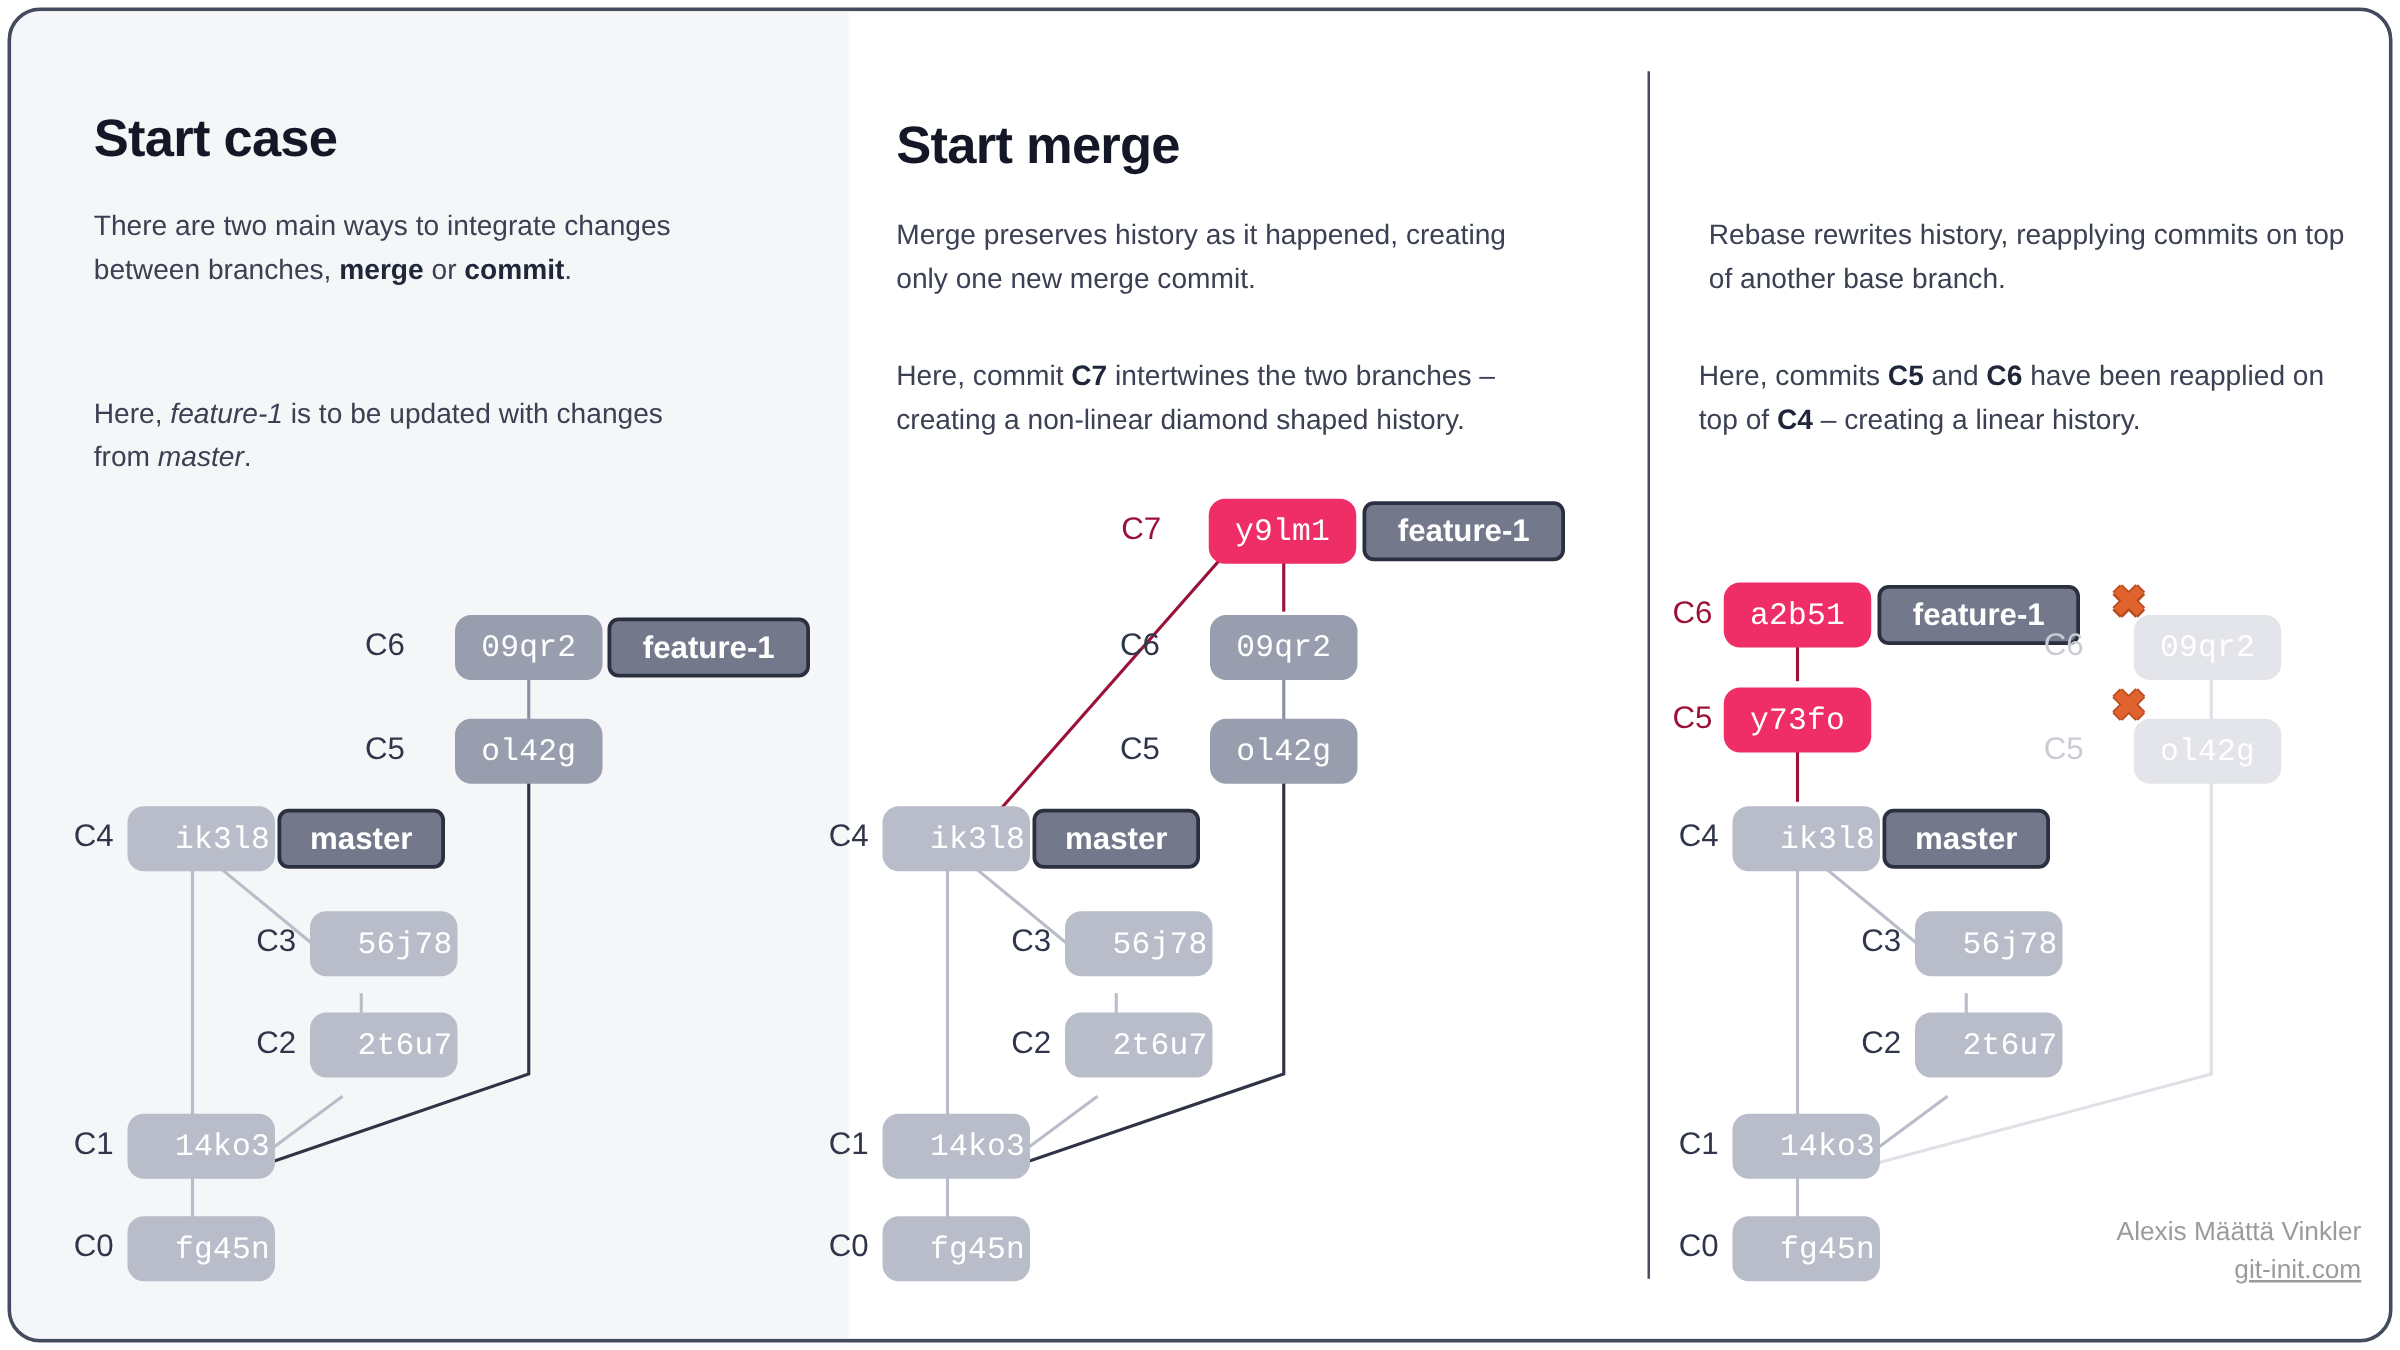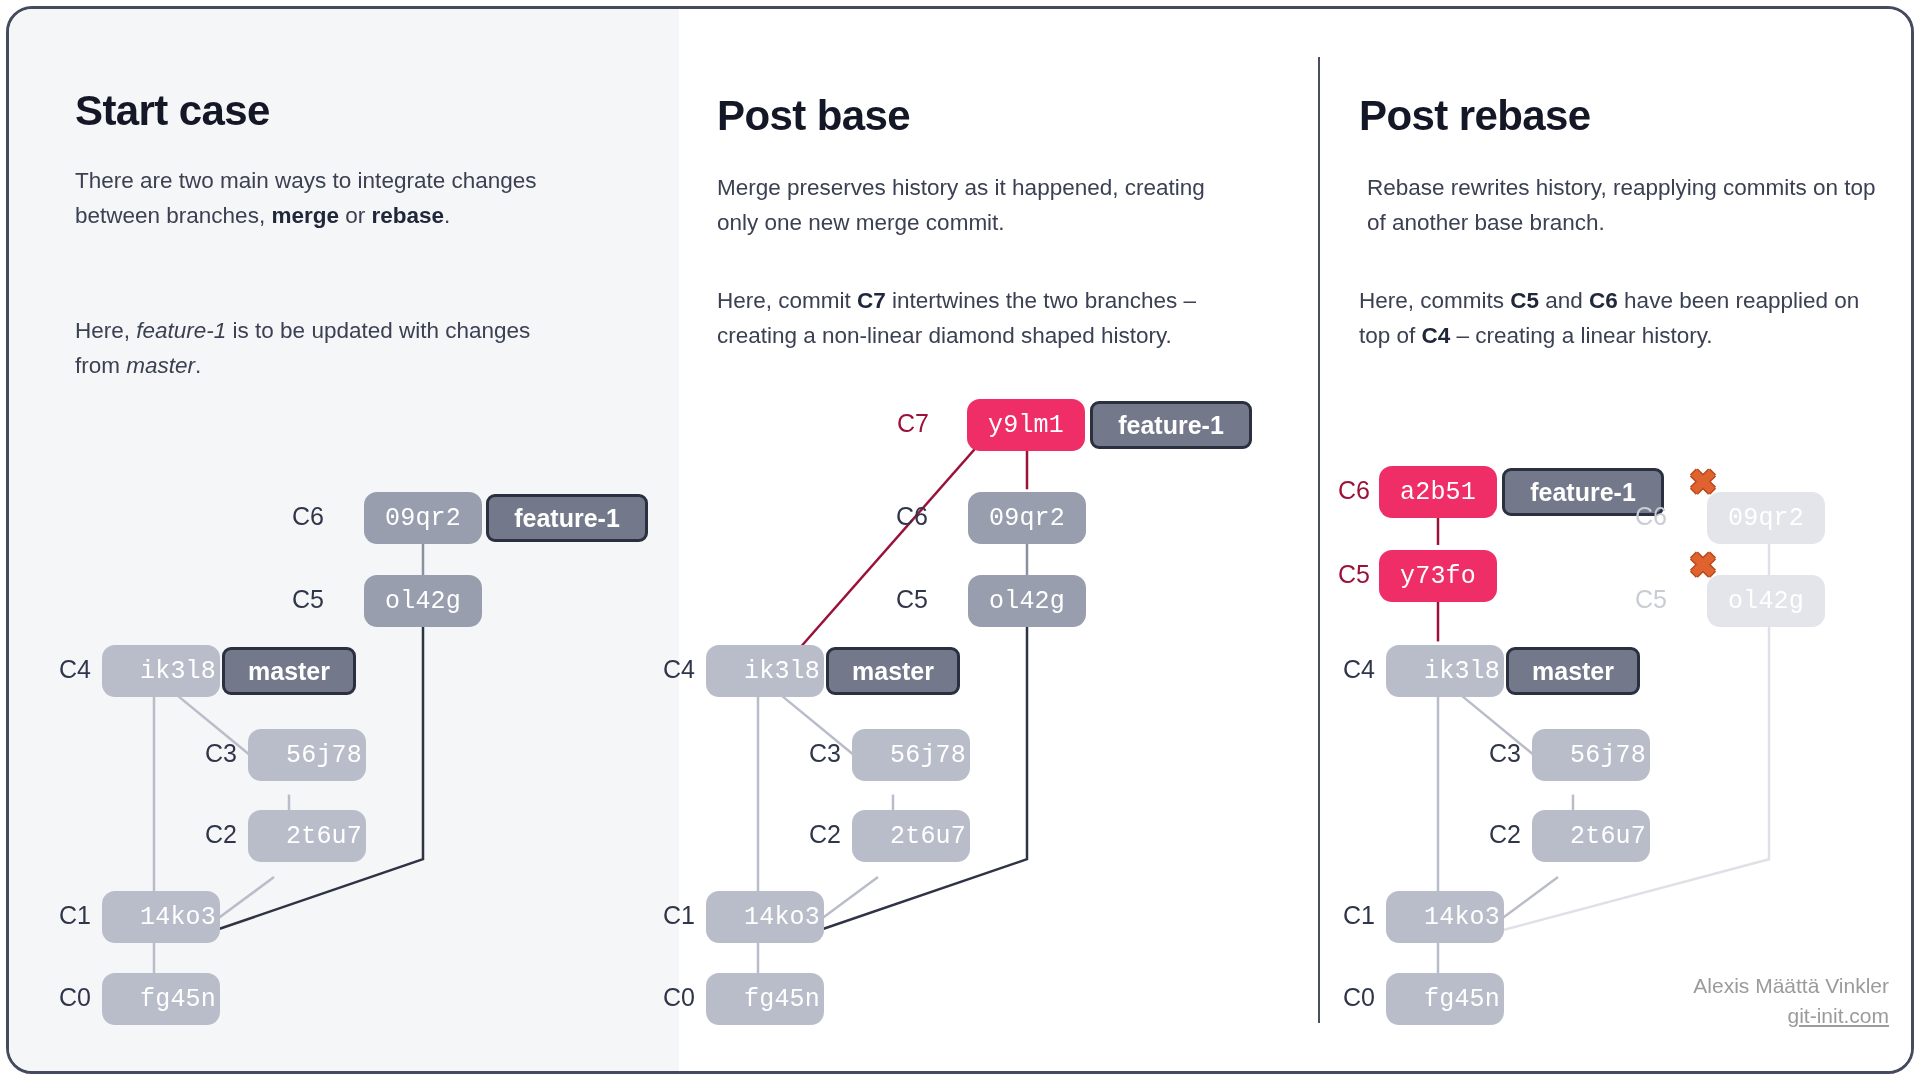--- a/index.html
+++ b/index.html
@@ -113,21 +113,21 @@
 </style>
 </head>
 <body>
 
 <div id="card">
 
   <div class="panel" id="panel-1">
 
     <h1 class="panel-title" style="left:66px; top:78px;">Start case</h1>
 
-    <p class="panel-para" style="left:66px; top:155px; width:480px;">There are two main ways to integrate changes between branches, <b>merge</b> or <b>rebase</b>.</p>
+    <p class="panel-para" style="left:66px; top:155px; width:480px;">There are two main ways to integrate changes between branches, <b>merge</b> or <b>commit</b>.</p>
 
     <p class="panel-para" style="left:66px; top:305px; width:480px;">Here, <i>feature-1</i> is to be updated with changes from <i>master</i>.</p>
 
     <div class="graph">
       <svg class="edges" viewBox="0 0 670 1068" preserveAspectRatio="none">
 
         <line x1="145" y1="990" x2="145" y2="930" stroke="#b9bdc9" stroke-width="2.5"></line>
         <line x1="145" y1="930" x2="145" y2="690" stroke="#b9bdc9" stroke-width="2.5"></line>
 
         <line x1="168" y1="690" x2="243" y2="752" stroke="#b9bdc9" stroke-width="2.5"></line>
@@ -159,21 +159,21 @@
       <div class="ctag" style="left:22px; top:892px; width:60px;">C1</div>
       <div class="node base" style="left:93px; top:882px; width:118px;">14ko3</div>
 
       <div class="ctag" style="left:22px; top:974px; width:60px;">C0</div>
       <div class="node base" style="left:93px; top:964px; width:118px;">fg45n</div>
     </div>
   </div>
 
   <div class="panel" id="panel-2">
 
-    <h1 class="panel-title" style="left:38px; top:83px;">Post base</h1>
+    <h1 class="panel-title" style="left:38px; top:83px;">Start merge</h1>
 
     <p class="panel-para" style="left:38px; top:162px; width:520px;">Merge preserves history as it happened, creating only one new merge commit.</p>
 
     <p class="panel-para" style="left:38px; top:275px; width:530px;">Here, commit <b>C7</b> intertwines the two branches – creating a non-linear diamond shaped history.</p>
 
     <div class="graph">
       <svg class="edges" viewBox="0 0 640 1068" preserveAspectRatio="none">
 
         <line x1="79" y1="990" x2="79" y2="690" stroke="#b9bdc9" stroke-width="2.5"></line>
         <line x1="102" y1="690" x2="177" y2="752" stroke="#b9bdc9" stroke-width="2.5"></line>
@@ -212,21 +212,20 @@
       <div class="ctag" style="left:-44px; top:892px; width:60px;">C1</div>
       <div class="node base" style="left:27px; top:882px; width:118px;">14ko3</div>
 
       <div class="ctag" style="left:-44px; top:974px; width:60px;">C0</div>
       <div class="node base" style="left:27px; top:964px; width:118px;">fg45n</div>
     </div>
   </div>
 
   <div class="panel" id="panel-3">
 
-    <h1 class="panel-title" style="left:40px; top:83px;">Post rebase</h1>
 
     <p class="panel-para" style="left:48px; top:162px; width:520px;">Rebase rewrites history, reapplying commits on top of another base branch.</p>
 
     <p class="panel-para" style="left:40px; top:275px; width:520px;">Here, commits <b>C5</b> and <b>C6</b> have been reapplied on top of <b>C4</b> – creating a linear history.</p>
 
     <div class="graph">
       <svg class="edges" viewBox="0 0 598 1068" preserveAspectRatio="none">
 
         <line x1="119" y1="990" x2="119" y2="690" stroke="#b9bdc9" stroke-width="2.5"></line>
         <line x1="142" y1="690" x2="217" y2="752" stroke="#b9bdc9" stroke-width="2.5"></line>

